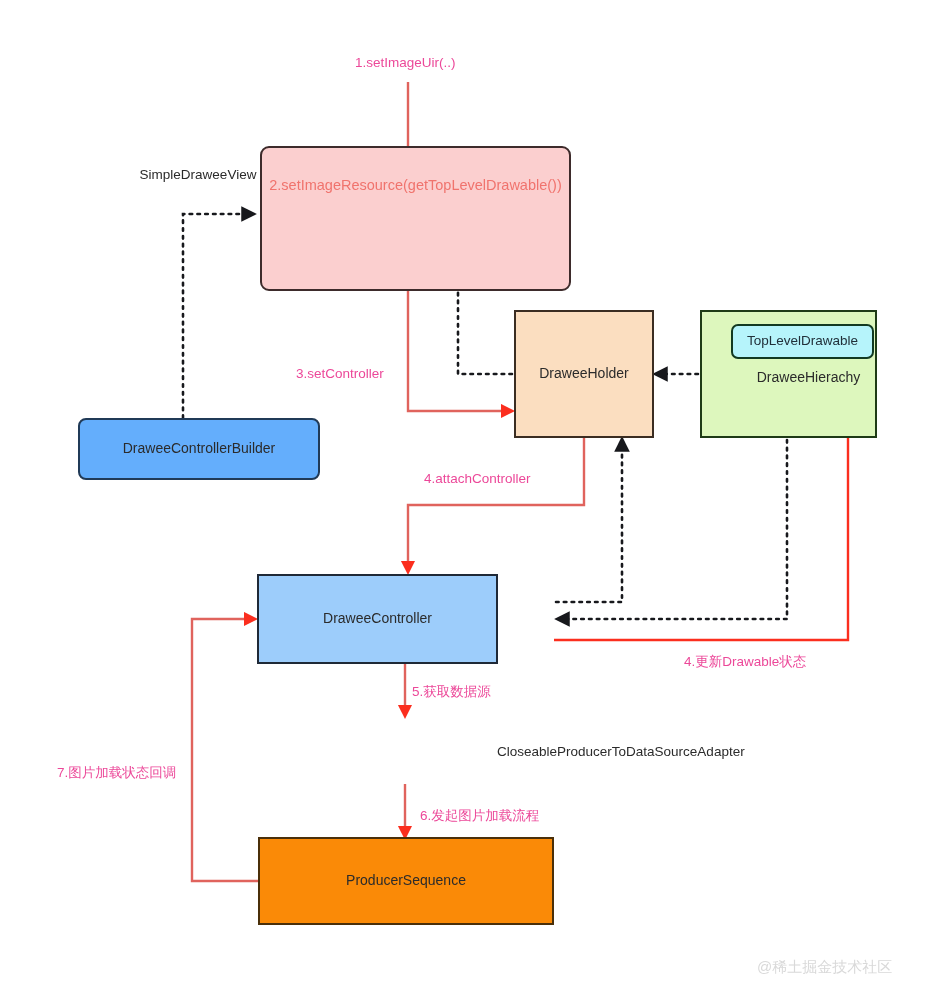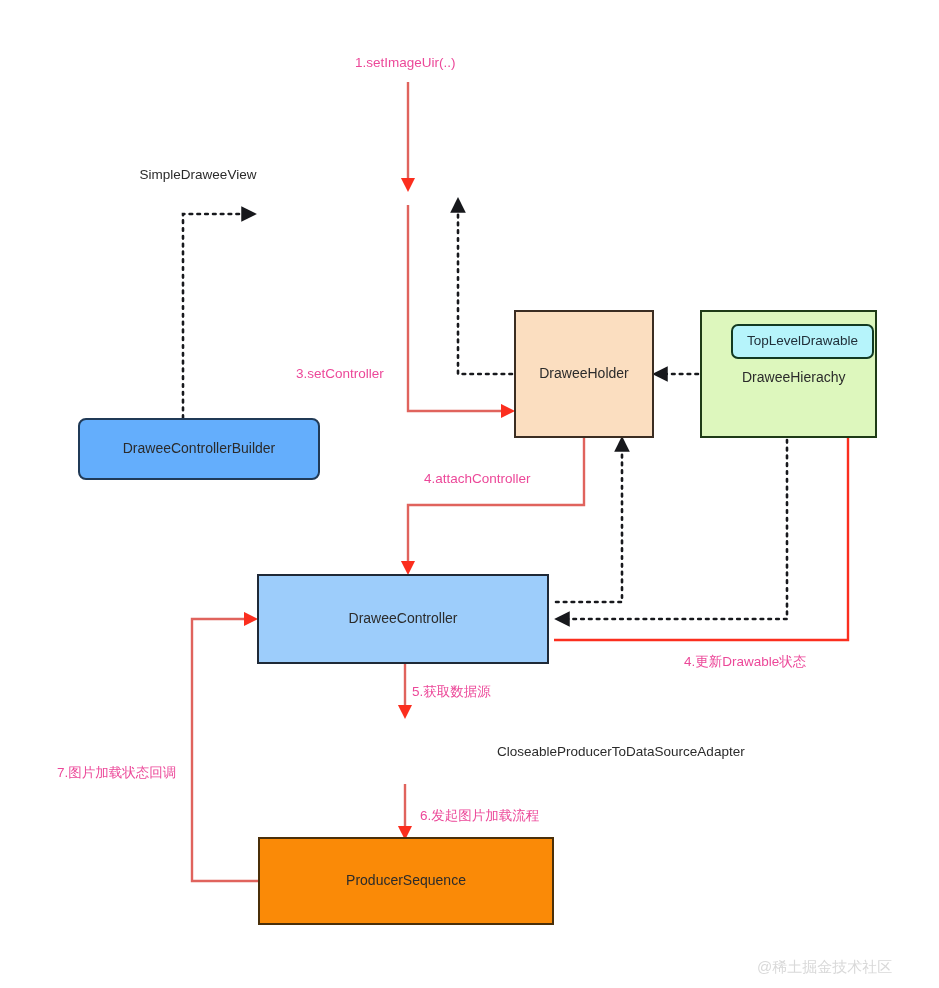--- a/index.html
+++ b/index.html
@@ -72,39 +72,39 @@
     background: #ddf7bd;
     border: 2px solid #1e3b16;
     align-items: flex-start;
     justify-content: center;
     padding-left: 33px;
   }
   #node-draweehierachy .hierachy-label {
     position: absolute;
     top: 57px;
     left: 0; right: 0;
-    text-align: left;
+    text-align: center;
     margin-left: 40px;
   }
   #node-toplevel-drawable {
     position: absolute;
     left: 29px; top: 12px;
     width: 139px; height: 31px;
     background: #b6f4fb;
     border: 2px solid #123a22;
     border-radius: 7px;
     display: flex;
     align-items: center;
     justify-content: center;
     font-size: 13.5px;
     color: #21303a;
     z-index: 6;
   }
   #node-draweecontroller {
-    left: 257px; top: 574px; width: 292px; height: 90px;
+    left: 257px; top: 574px; width: 241px; height: 90px;
     background: #9dcdfb;
     border: 2.5px solid #1f2937;
   }
   #node-datasource {
     left: 334px; top: 717px; width: 142px; height: 67px;
     background: #fdfb09;
     border: 2.5px solid #4a3f07;
     border-radius: 8px;
   }
   #node-producersequence {
@@ -203,20 +203,23 @@
 
     <g>
       <path d="M556,602 L622,602 L622,446" stroke="#17181c" stroke-width="2.6" fill="none" stroke-dasharray="2.6 5.2" stroke-linecap="round" marker-end="url(#arrow-black)"></path>
     </g>
 
     <g>
       <path d="M787,440 L787,619 L564,619" stroke="#17181c" stroke-width="2.6" fill="none" stroke-dasharray="2.6 5.2" stroke-linecap="round" marker-end="url(#arrow-black)"></path>
     </g>
   </svg>
 
+  <div class="node" id="node-simpledraweeview">
+    <span class="node-label">2.setImageResource(getTopLevelDrawable())</span>
+  </div>
 
   <div class="node" id="node-draweecontrollerbuilder">
     <span class="node-label">DraweeControllerBuilder</span>
   </div>
 
   <div class="node" id="node-draweeholder">
     <span class="node-label">DraweeHolder</span>
   </div>
 
   <div class="node" id="node-draweehierachy">

